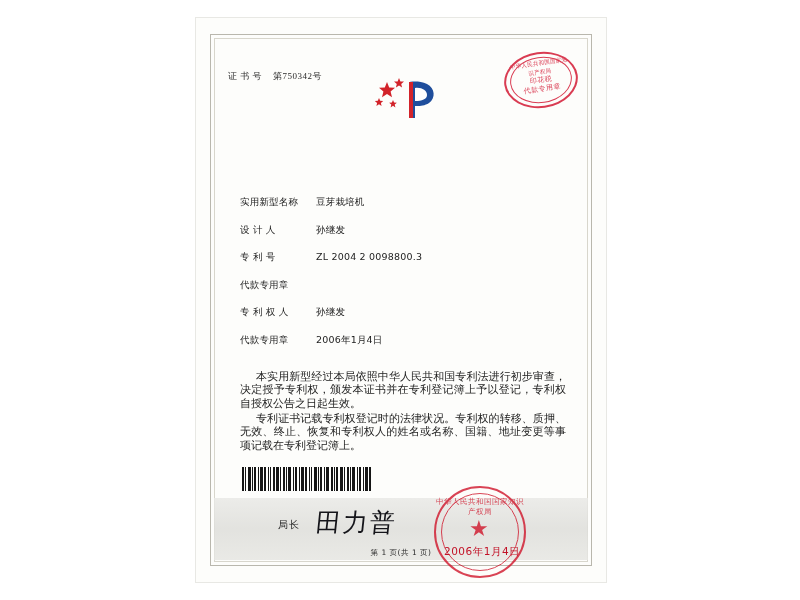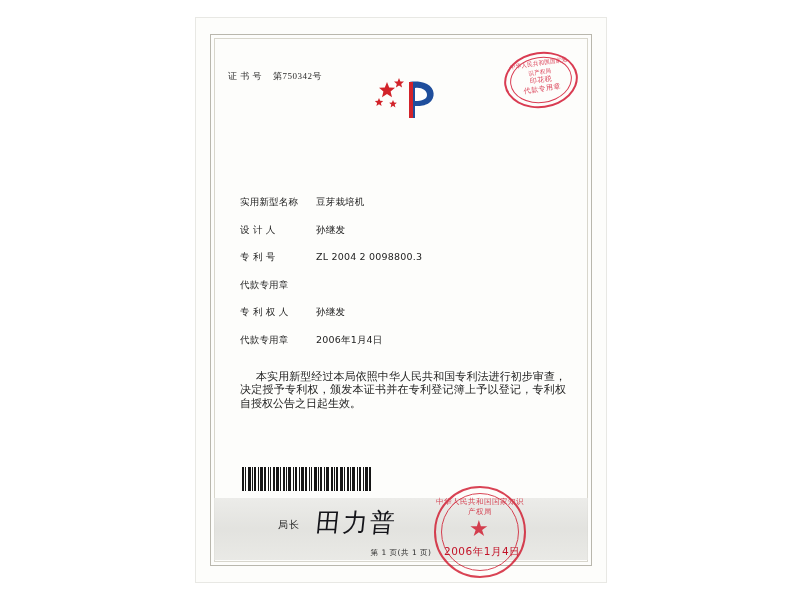--- a/index.html
+++ b/index.html
@@ -318,20 +318,21 @@
         <div class="field-value">孙继发</div>
       </div>
       <div class="field-row">
         <div class="field-label">代款专用章</div>
         <div class="field-value">2006年1月4日</div>
       </div>
     </div>
 
     <div class="body-text">
       <p>本实用新型经过本局依照中华人民共和国专利法进行初步审查，决定授予专利权，颁发本证书并在专利登记簿上予以登记，专利权自授权公告之日起生效。</p>
+      <p>专利证书记载专利权登记时的法律状况。专利权的转移、质押、无效、终止、恢复和专利权人的姓名或名称、国籍、地址变更等事项记载在专利登记簿上。</p>
     </div>
 
     <div class="barcode">
       <i style="width:2px"></i><i style="width:1px;background:transparent"></i><i style="width:1px"></i><i style="width:2px;background:transparent"></i><i style="width:3px"></i><i style="width:1px;background:transparent"></i><i style="width:1px"></i><i style="width:1px;background:transparent"></i><i style="width:2px"></i><i style="width:2px;background:transparent"></i><i style="width:1px"></i><i style="width:1px;background:transparent"></i><i style="width:3px"></i><i style="width:1px;background:transparent"></i><i style="width:2px"></i><i style="width:2px;background:transparent"></i><i style="width:1px"></i><i style="width:1px;background:transparent"></i><i style="width:1px"></i><i style="width:2px;background:transparent"></i><i style="width:2px"></i><i style="width:1px;background:transparent"></i><i style="width:3px"></i><i style="width:1px;background:transparent"></i><i style="width:1px"></i><i style="width:2px;background:transparent"></i><i style="width:2px"></i><i style="width:1px;background:transparent"></i><i style="width:1px"></i><i style="width:1px;background:transparent"></i><i style="width:3px"></i><i style="width:2px;background:transparent"></i><i style="width:1px"></i><i style="width:1px;background:transparent"></i><i style="width:2px"></i><i style="width:2px;background:transparent"></i><i style="width:1px"></i><i style="width:1px;background:transparent"></i><i style="width:3px"></i><i style="width:1px;background:transparent"></i><i style="width:2px"></i><i style="width:2px;background:transparent"></i><i style="width:1px"></i><i style="width:1px;background:transparent"></i><i style="width:1px"></i><i style="width:2px;background:transparent"></i><i style="width:3px"></i><i style="width:1px;background:transparent"></i><i style="width:1px"></i><i style="width:1px;background:transparent"></i><i style="width:2px"></i><i style="width:2px;background:transparent"></i><i style="width:1px"></i><i style="width:1px;background:transparent"></i><i style="width:3px"></i><i style="width:2px;background:transparent"></i><i style="width:2px"></i><i style="width:1px;background:transparent"></i><i style="width:1px"></i><i style="width:1px;background:transparent"></i><i style="width:2px"></i><i style="width:2px;background:transparent"></i><i style="width:3px"></i><i style="width:1px;background:transparent"></i><i style="width:1px"></i><i style="width:2px;background:transparent"></i><i style="width:2px"></i><i style="width:1px;background:transparent"></i><i style="width:1px"></i><i style="width:1px;background:transparent"></i><i style="width:3px"></i><i style="width:2px;background:transparent"></i><i style="width:1px"></i><i style="width:1px;background:transparent"></i><i style="width:2px"></i><i style="width:2px;background:transparent"></i><i style="width:1px"></i><i style="width:1px;background:transparent"></i><i style="width:3px"></i><i style="width:1px;background:transparent"></i><i style="width:2px"></i>
     </div>
 
     <div class="sig-band"></div>
 
     <div class="director-label">局长</div>
     <div class="signature">田力普</div>

